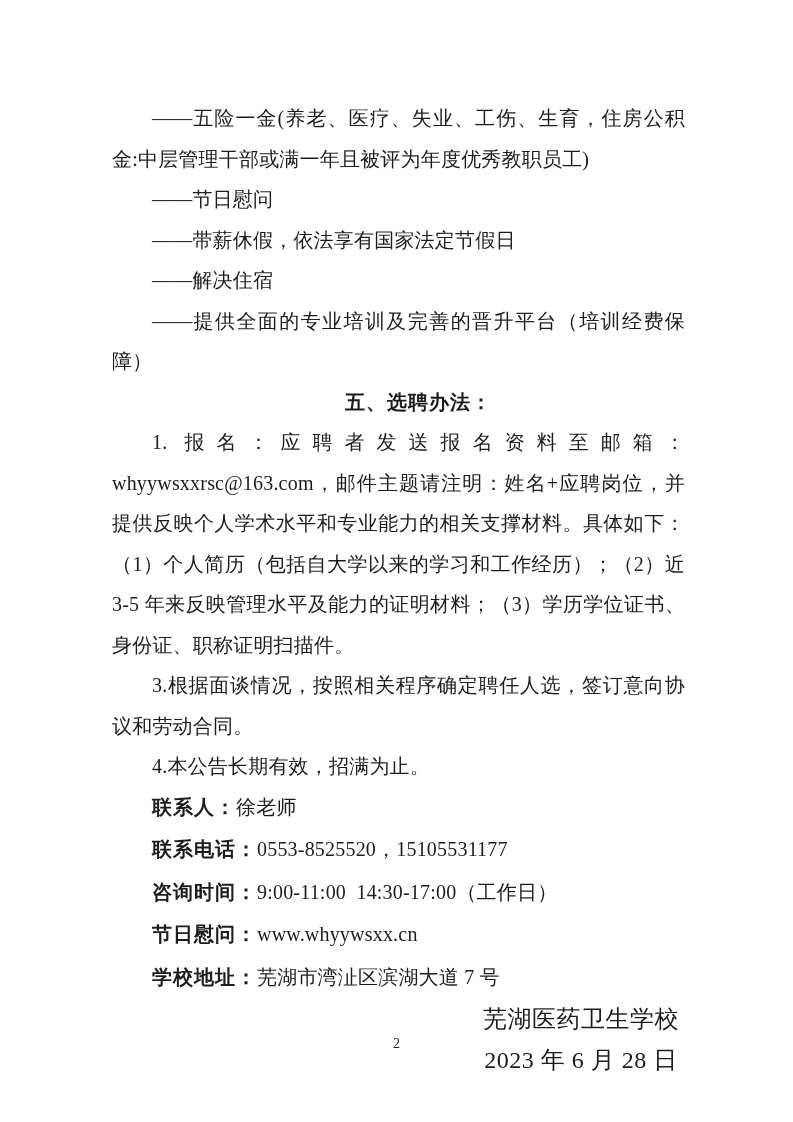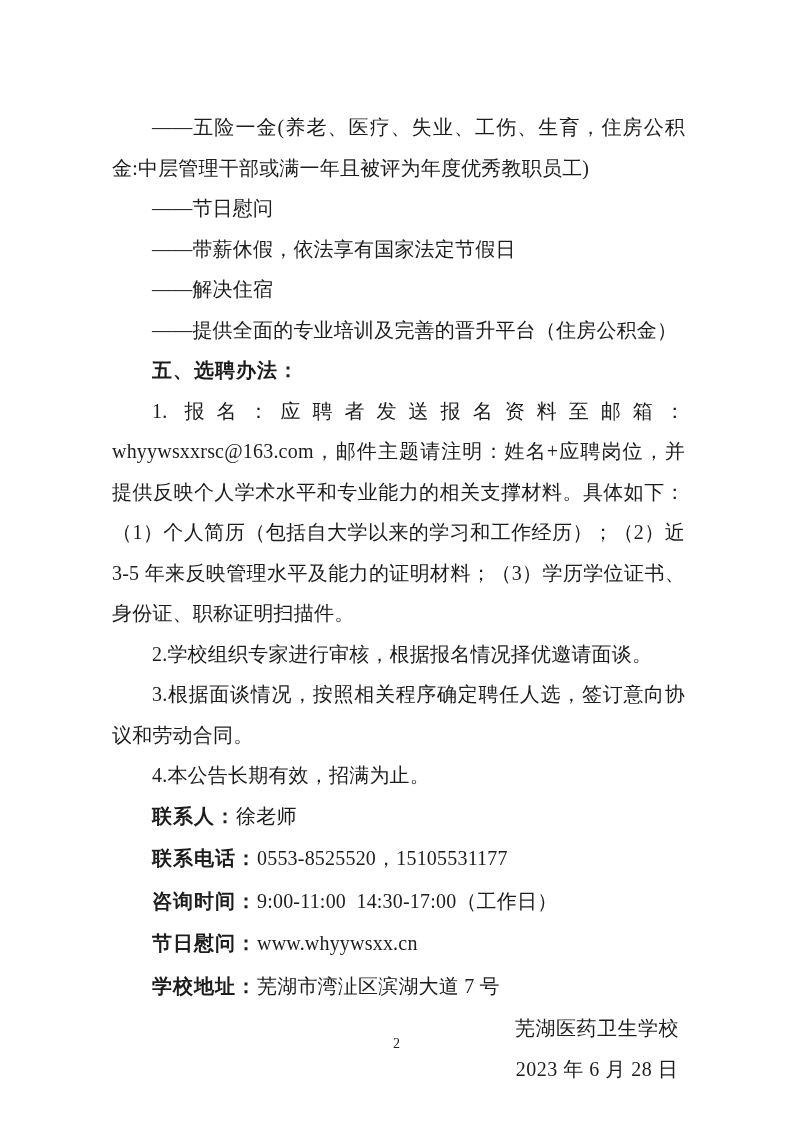--- a/index.html
+++ b/index.html
@@ -13,55 +13,55 @@
     height: 1122px;
     background: #ffffff;
     overflow: hidden;
     font-family: "Liberation Serif", "DejaVu Serif", serif;
     color: #1c1c1c;
   }
   .content {
     position: absolute;
     left: 112px;
     right: 108px;
-    top: 107px;
+    top: 98px;
   }
   .content p {
     margin: 0;
     font-size: 20px;
     line-height: 40.5px;
     text-align: justify;
     text-indent: 2em;
     letter-spacing: 0.2px;
   }
   p.heading {
     font-family: "Liberation Sans", "DejaVu Sans", sans-serif;
     font-weight: 700;
-    text-align: left;
+    text-align: center;
     letter-spacing: 1px;
   }
   .clabel {
     font-family: Liberation Mono, monospace;
     font-weight: 700;
     letter-spacing: 1px;
   }
   .cvalue {
     white-space: pre-wrap;
     margin-top: 24px;
   }
   .signature {
     margin-left: auto;
     margin-right: 6px;
     width: max-content;
     display: flex;
     flex-direction: column;
     align-items: center;
   }
   .signature .sig-line {
-    font-size: 20px;
+    font-size: 24px;
     line-height: 40.5px;
     letter-spacing: 0.5px;
   }
   .footer {
     position: absolute;
     left: 0;
     right: 0;
     top: 1034px;
     text-align: center;
     font-size: 14px;
@@ -72,26 +72,25 @@
 </head>
 <body>
 
 <div class="page">
   <div class="content">
 
     <p>——五险一金(养老、医疗、失业、工伤、生育，住房公积金:中层管理干部或满一年且被评为年度优秀教职员工)</p>
     <p>——节日慰问</p>
     <p>——带薪休假，依法享有国家法定节假日</p>
     <p>——解决住宿</p>
-    <p>——提供全面的专业培训及完善的晋升平台（住房公积金）</p>
+    <p>——提供全面的专业培训及完善的晋升平台（培训经费保障）</p>
 
     <p class="heading">五、选聘办法：</p>
 
     <p>1. 报名：应聘者发送报名资料至邮箱：whyywsxxrsc@163.com，邮件主题请注明：姓名+应聘岗位，并提供反映个人学术水平和专业能力的相关支撑材料。具体如下：（1）个人简历（包括自大学以来的学习和工作经历）；（2）近 3-5 年来反映管理水平及能力的证明材料；（3）学历学位证书、身份证、职称证明扫描件。</p>
-    <p>2.学校组织专家进行审核，根据报名情况择优邀请面谈。</p>
     <p>3.根据面谈情况，按照相关程序确定聘任人选，签订意向协议和劳动合同。</p>
     <p>4.本公告长期有效，招满为止。</p>
 
     <p><span class="clabel">联系人：</span><span class="cvalue">徐老师</span></p>
     <p><span class="clabel">联系电话：</span><span class="cvalue">0553-8525520，15105531177</span></p>
     <p><span class="clabel">咨询时间：</span><span class="cvalue">9:00-11:00  14:30-17:00（工作日）</span></p>
     <p><span class="clabel">节日慰问：</span><span class="cvalue">www.whyywsxx.cn</span></p>
     <p><span class="clabel">学校地址：</span><span class="cvalue">芜湖市湾沚区滨湖大道 7 号</span></p>
 
     <div class="signature">

